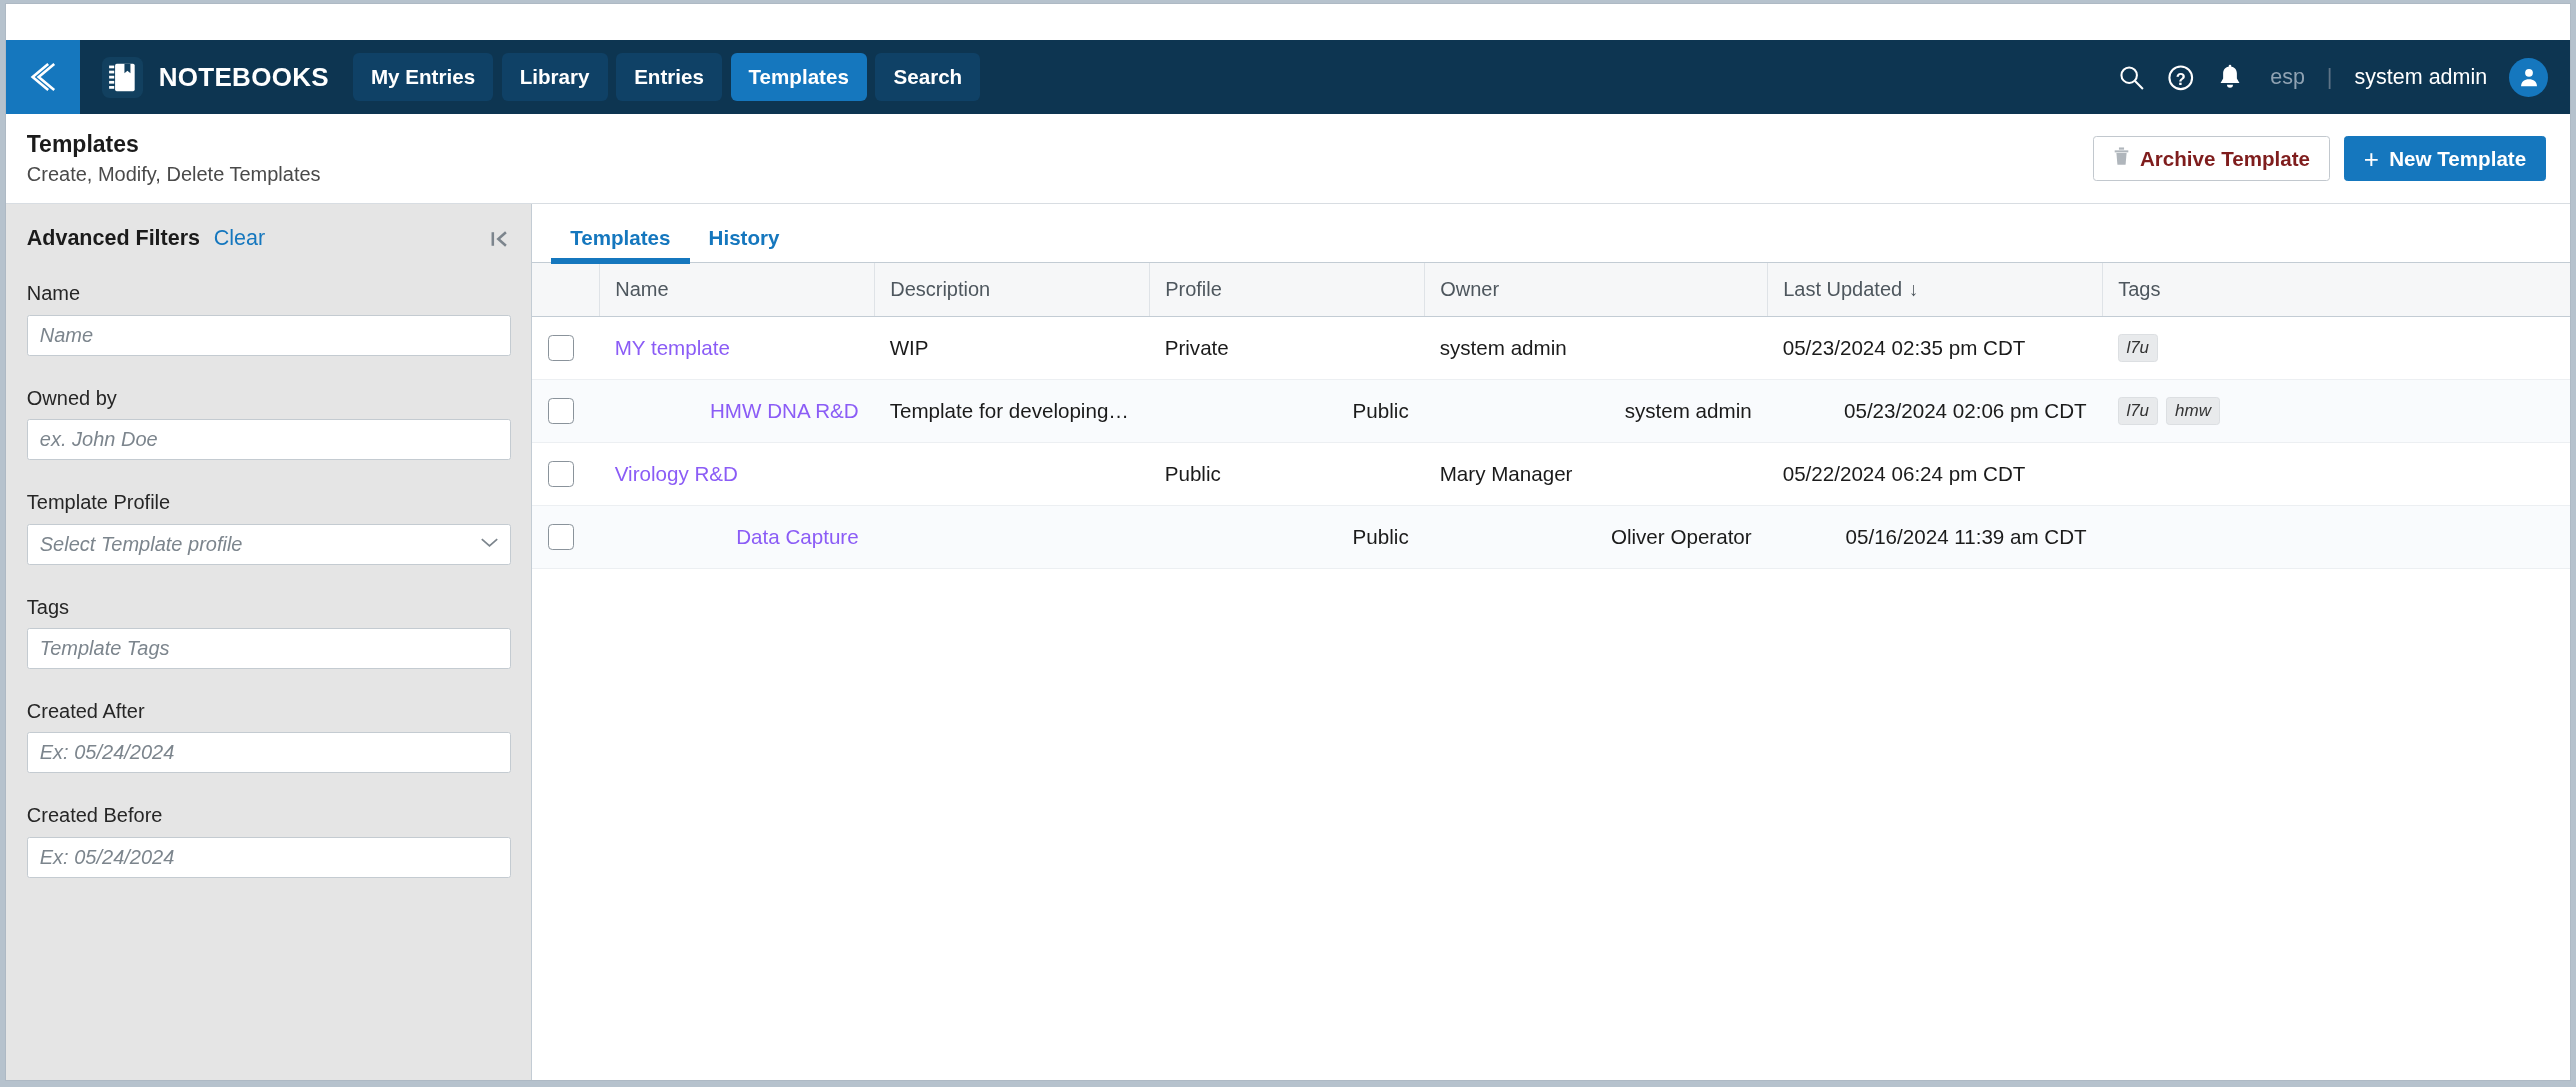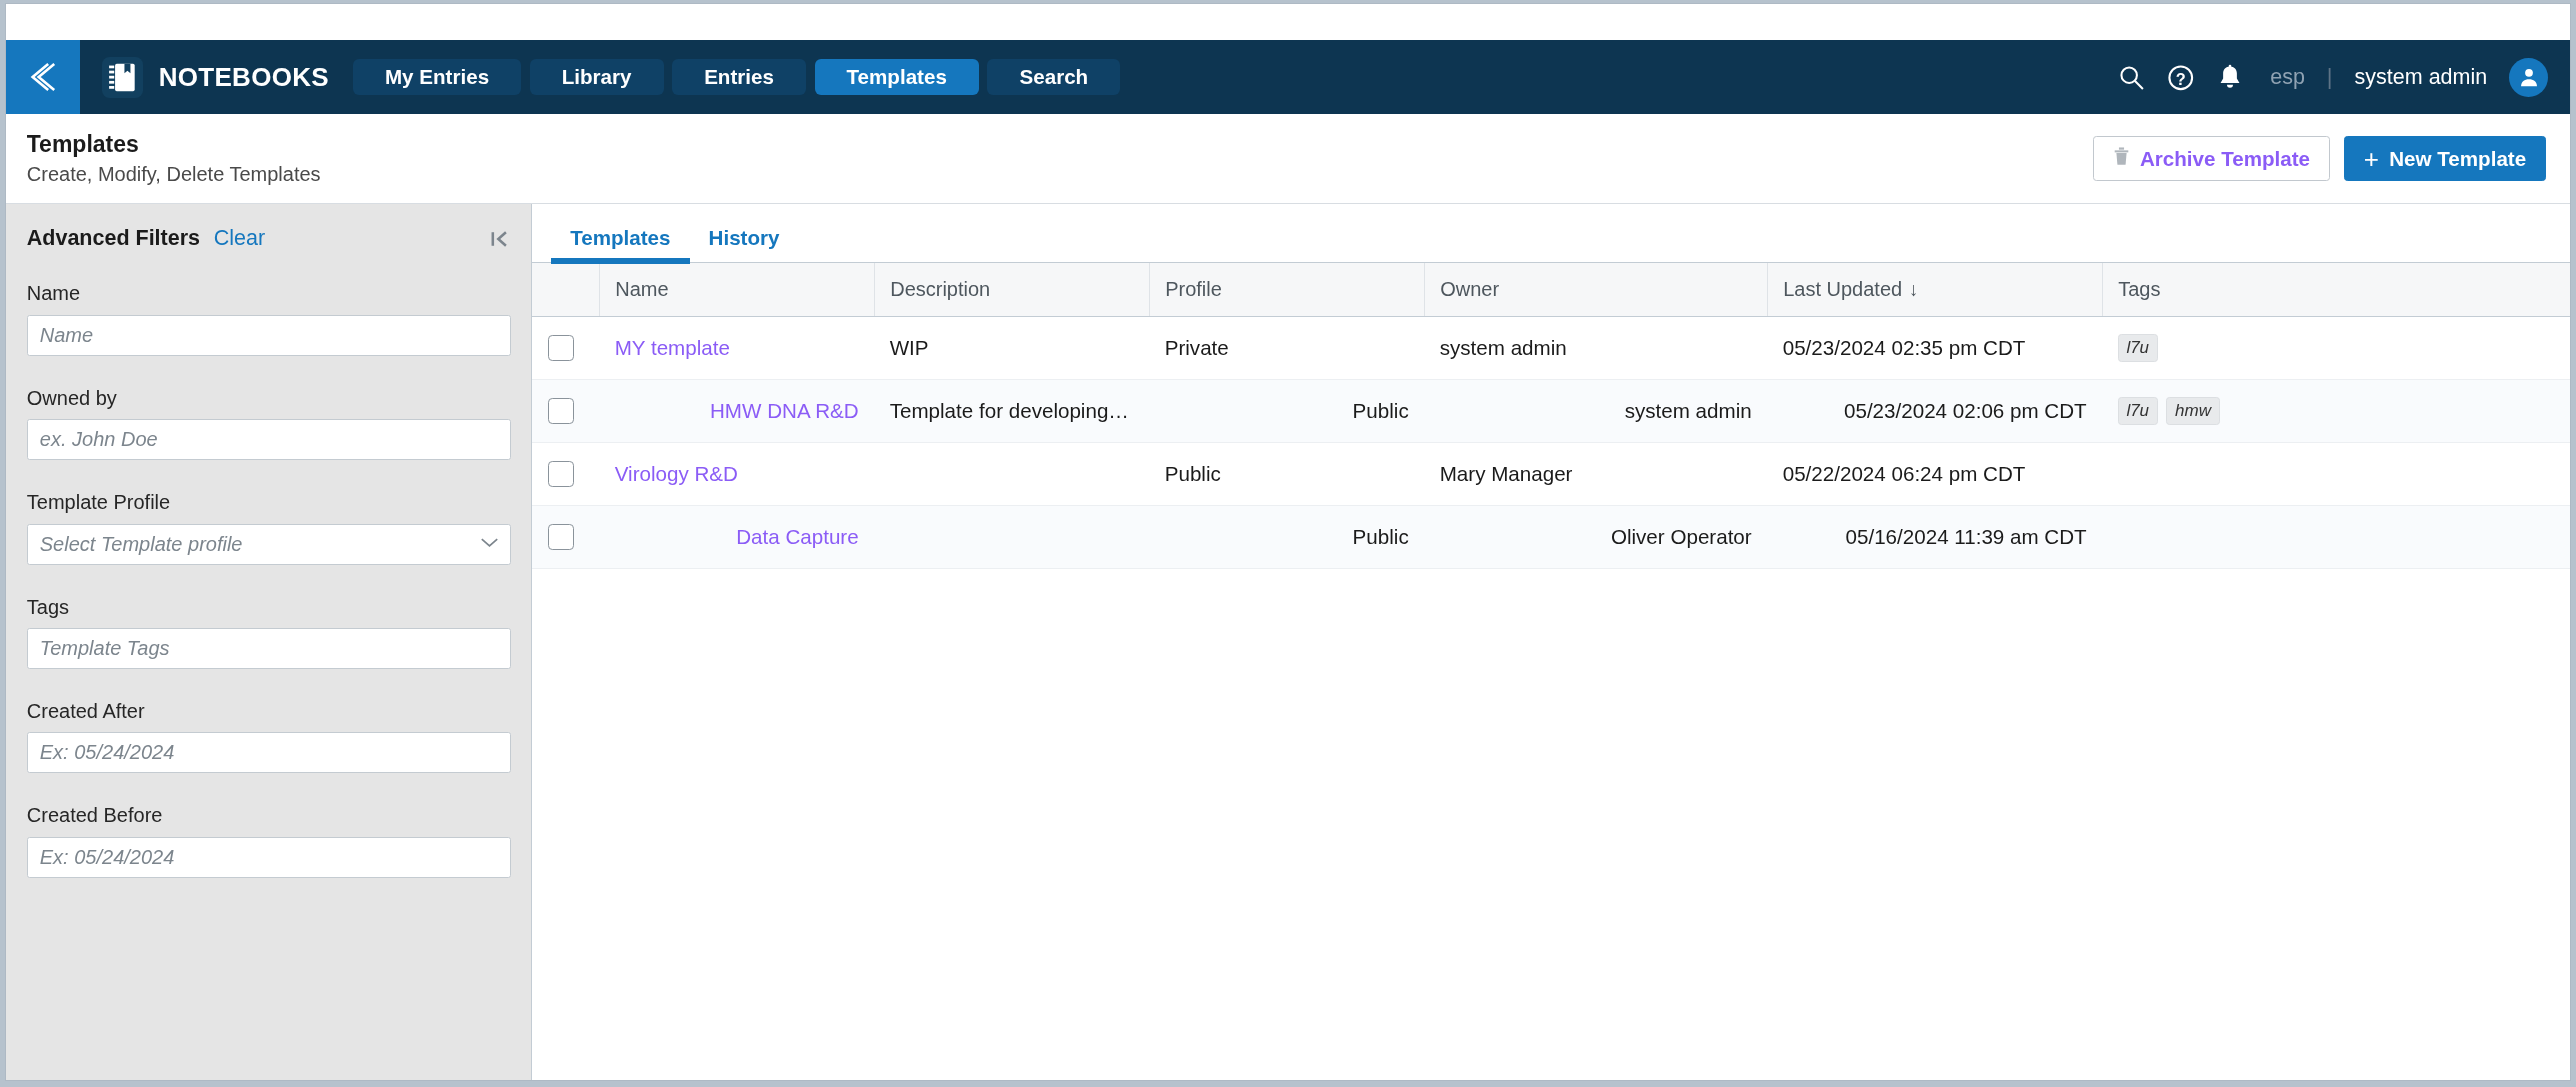--- a/index.html
+++ b/index.html
@@ -52,23 +52,23 @@
   }
   .brand-text {
     color: #ffffff;
     font-size: 26px;
     font-weight: bold;
     letter-spacing: 0.3px;
     white-space: nowrap;
   }
   .nav-tabs { display: flex; align-items: center; gap: 8.6px; }
   .nav-tab {
-    height: 36px;
+    height: 48px;
     min-width: 0;
-    padding: 0 32px;
+    padding: 0 18px;
     border-radius: 6px;
     background: #0f4166;
     color: #ffffff;
     font-size: 20.6px;
     font-weight: bold;
     display: flex; align-items: center; justify-content: center;
     cursor: pointer;
     white-space: nowrap;
   }
   .nav-tab.active { background: #1577be; }
@@ -122,21 +122,21 @@
     gap: 10.3px;
     padding: 0 19px;
     font-size: 20.6px;
     font-weight: bold;
     cursor: pointer;
     white-space: nowrap;
   }
   .btn-ghost {
     background: #ffffff;
     border: 0.9px solid #c2c8ce;
-    color: #8b5cf6;
+    color: #7f1d1d;
   }
   .btn-primary {
     background: #1577be;
     border: 0.9px solid #1577be;
     color: #ffffff;
   }
   .btn .plus { font-size: 26px; font-weight: normal; line-height: 1; }
 
   
   .body { flex: 1 1 auto; display: flex; min-height: 0; }

